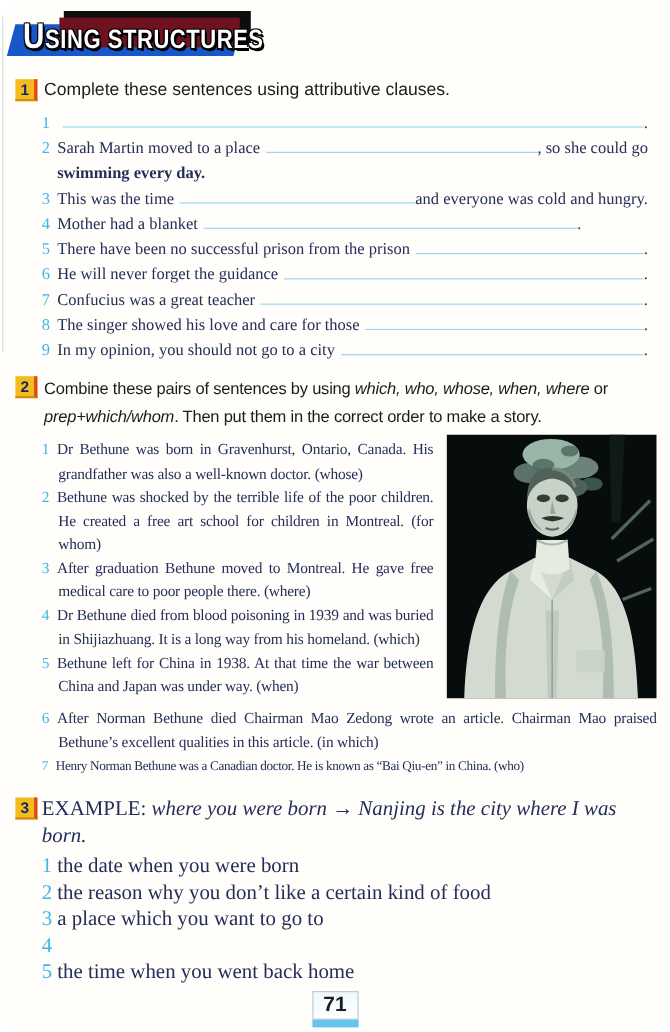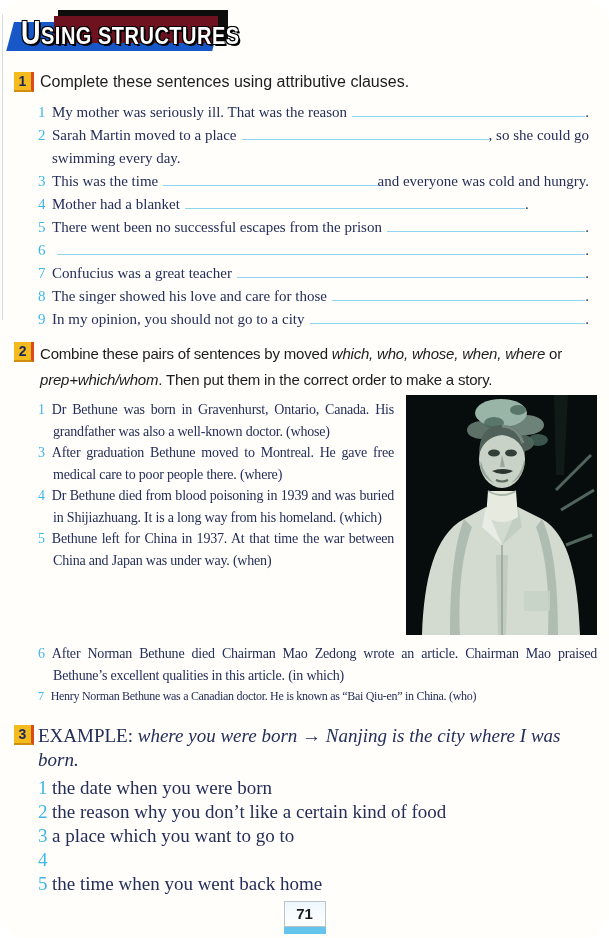--- a/index.html
+++ b/index.html
@@ -40,21 +40,21 @@
   .it{font-style:italic;}
 
   
   #ex1{margin-top:13px;}
   .x1-items{margin:8px 0 0 24px;color:var(--c-body_text,#242e58);font-size:15px;}
   .x1-row{display:flex;align-items:baseline;line-height:23px;padding-right:8px;}
   .inum{flex:0 0 14px;color:var(--c-accent_cyan,#3eb7e8);}
   .blank{flex:1 1 auto;height:13px;margin-left:5px;
          border-bottom:1.5px solid var(--c-blank_line,#90d4f0);}
   .blank.short{flex:0 0 340px;}
-  .x1-cont{line-height:23px;padding-left:14px;}
+  .x1-cont{line-height:23px;padding-left:14px;font-weight:bold;}
   .post{white-space:pre;}
 
   
   #ex2{margin-top:10px;}
   .x2-items{margin:6px 0 0 24px;color:var(--c-body_text,#242e58);
             font-size:14px;line-height:21.5px;letter-spacing:-.2px;}
   .photo{float:right;width:191px;height:240px;margin:-4px 0 8px 12px;}
   .photo svg{display:block;width:100%;height:100%;}
   .x2-item{padding-left:15px;text-indent:-15px;text-align:justify;}
   .inum2{color:var(--c-accent_cyan,#3eb7e8);margin-right:7px;}
@@ -65,21 +65,21 @@
   #ex3{margin-top:16px;}
   .x3-body{margin:8px 0 0 24px;color:var(--c-body_text,#242e58);font-size:19px;}
   .x3-example{line-height:24px;margin-bottom:4px;}
   .x3-row{display:flex;align-items:baseline;line-height:24px;}
 
   
   .page-footer{position:absolute;left:50%;top:901px;transform:translateX(-50%);
                text-align:center;}
   .page-box{width:40px;height:24px;border:1px solid #b8c6cc;
             background:linear-gradient(#eef8fe,#ffffff);
-            font-family:"Liberation Sans",sans-serif;font-weight:700;font-size:15px;
+            font-family:"Liberation Sans",sans-serif;font-weight:700;font-size:19px;
             line-height:24px;color:#1c1c1c;}
   .page-strip{width:42px;height:7px;background:var(--c-footer_strip,#64c4ec);}
 </style>
 </head>
 <body>
 
 <div class="page">
   <div class="edge-line"></div>
 
   <div class="banner">
@@ -92,21 +92,20 @@
   <div class="content">
 
     <div id="ex1">
       <div class="x-head">
         <span class="badge">1</span>
         <span>Complete these sentences using attributive clauses.</span>
       </div>
       <div class="x1-items">
         <div class="x1-row">
           <span class="inum">1</span>
-          <span>My mother was seriously ill. That was the reason</span>
           <span class="blank"></span>
           <span class="post">.</span>
         </div>
         <div class="x1-row">
           <span class="inum">2</span>
           <span>Sarah Martin moved to a place</span>
           <span class="blank"></span>
           <span class="post">, so she could go</span>
         </div>
         <div class="x1-cont">swimming every day.</div>
@@ -117,26 +116,27 @@
           <span class="post">and everyone was cold and hungry.</span>
         </div>
         <div class="x1-row">
           <span class="inum">4</span>
           <span>Mother had a blanket</span>
           <span class="blank short"></span>
           <span class="post">.</span>
         </div>
         <div class="x1-row">
           <span class="inum">5</span>
-          <span>There went been no successful escapes from the prison</span>
+          <span>There have been no successful prison from the prison</span>
           <span class="blank"></span>
           <span class="post">.</span>
         </div>
         <div class="x1-row">
           <span class="inum">6</span>
+          <span>He will never forget the guidance</span>
           <span class="blank"></span>
           <span class="post">.</span>
         </div>
         <div class="x1-row">
           <span class="inum">7</span>
           <span>Confucius was a great teacher</span>
           <span class="blank"></span>
           <span class="post">.</span>
         </div>
         <div class="x1-row">
@@ -150,21 +150,21 @@
           <span>In my opinion, you should not go to a city</span>
           <span class="blank"></span>
           <span class="post">.</span>
         </div>
       </div>
     </div>
 
     <div id="ex2">
       <div class="x-head wide">
         <span class="badge">2</span>
-        <span>Combine these pairs of sentences by moved </span><span class="it">which, who, whose, when, where</span><span> or</span><br>
+        <span>Combine these pairs of sentences by using </span><span class="it">which, who, whose, when, where</span><span> or</span><br>
         <span class="it">prep+which/whom</span><span>. Then put them in the correct order to make a story.</span>
       </div>
       <div class="x2-items">
         <div class="photo">
           <svg viewBox="0 0 191 240" xmlns="http://www.w3.org/2000/svg">
             <rect width="191" height="240" fill="#070c0c"></rect>
             <g fill="#a8c8b8" opacity="0.9">
               <ellipse cx="95" cy="18" rx="26" ry="14"></ellipse>
               <ellipse cx="120" cy="30" rx="18" ry="10" opacity=".7"></ellipse>
               <ellipse cx="75" cy="35" rx="14" ry="9" opacity=".6"></ellipse>
@@ -199,23 +199,24 @@
             <ellipse cx="88" cy="58" rx="6" ry="3.5" fill="#323f38"></ellipse>
             <ellipse cx="105" cy="58" rx="6" ry="3.5" fill="#323f38"></ellipse>
             <path d="M96,60 L94,72 L99,72 Z" fill="#9aa89c"></path>
             <path d="M86,76 Q96,72 107,76 Q96,82 86,76 Z" fill="#2c362f"></path>
             <path d="M90,85 Q96,88 102,85" stroke="#5a685e" stroke-width="2" fill="none"></path>
             <path d="M75,66 Q78,80 88,88 Q78,84 74,72 Z" fill="#8c9c90" opacity=".8"></path>
             <path d="M118,66 Q115,80 105,88 Q115,84 118,72 Z" fill="#8c9c90" opacity=".8"></path>
           </svg>
         </div>
         <div class="x2-item"><span class="inum2">1</span><span>Dr Bethune was born in Gravenhurst, Ontario, Canada. His grandfather was also a well-known doctor. (whose)</span></div>
+        <div class="x2-item"><span class="inum2">2</span><span>Bethune was shocked by the terrible life of the poor children. He created a free art school for children in Montreal. (for whom)</span></div>
         <div class="x2-item"><span class="inum2">3</span><span>After graduation Bethune moved to Montreal. He gave free medical care to poor people there. (where)</span></div>
         <div class="x2-item"><span class="inum2">4</span><span>Dr Bethune died from blood poisoning in 1939 and was buried in Shijiazhuang. It is a long way from his homeland. (which)</span></div>
-        <div class="x2-item"><span class="inum2">5</span><span>Bethune left for China in 1937. At that time the war between China and Japan was under way. (when)</span></div>
+        <div class="x2-item"><span class="inum2">5</span><span>Bethune left for China in 1938. At that time the war between China and Japan was under way. (when)</span></div>
         <div class="x2-item clear"><span class="inum2">6</span><span>After Norman Bethune died Chairman Mao Zedong wrote an article. Chairman Mao praised Bethune’s excellent qualities in this article. (in which)</span></div>
         <div class="x2-item clear oneline"><span class="inum2">7</span><span>Henry Norman Bethune was a Canadian doctor. He is known as “Bai Qiu-en” in China. (who)</span></div>
       </div>
     </div>
 
     <div id="ex3">
       <div class="x-head">
         <span class="badge">3</span>
       </div>
       <div class="x3-body">

